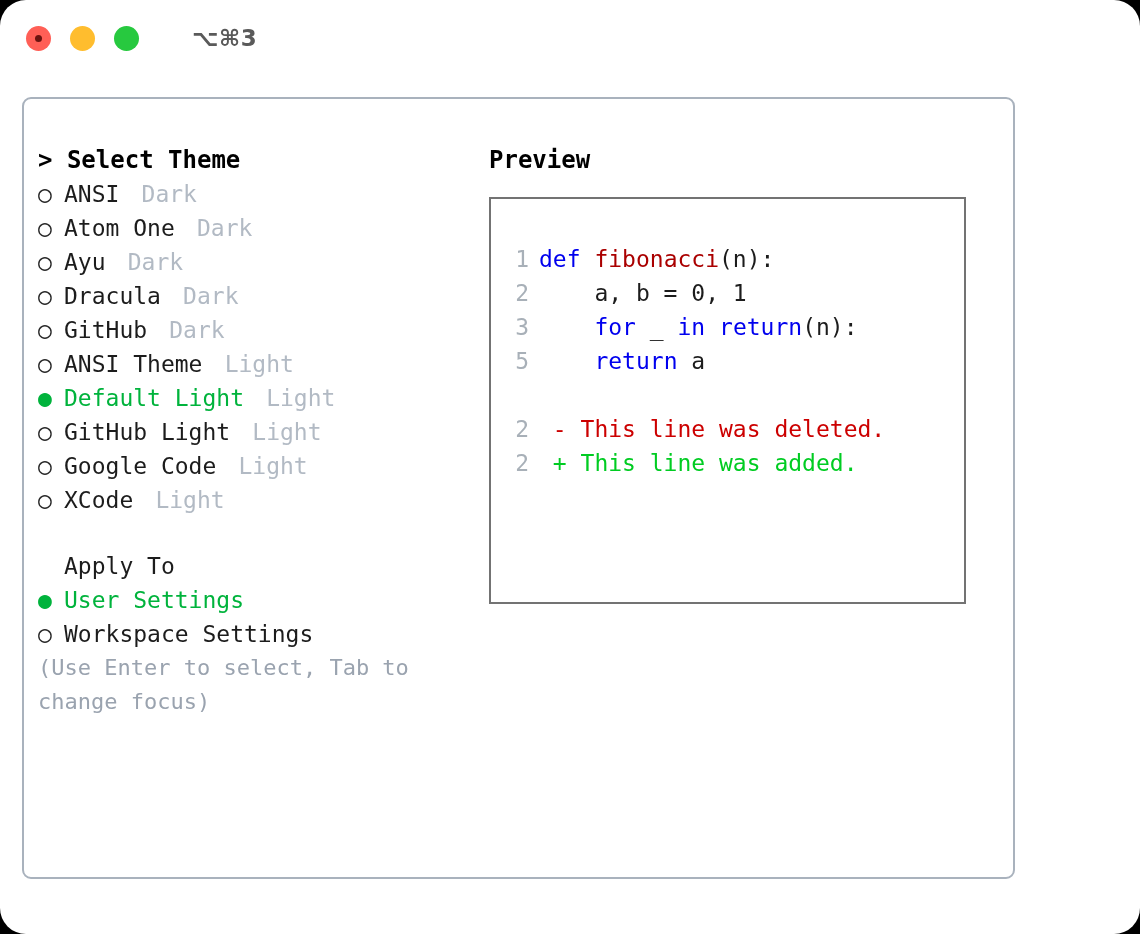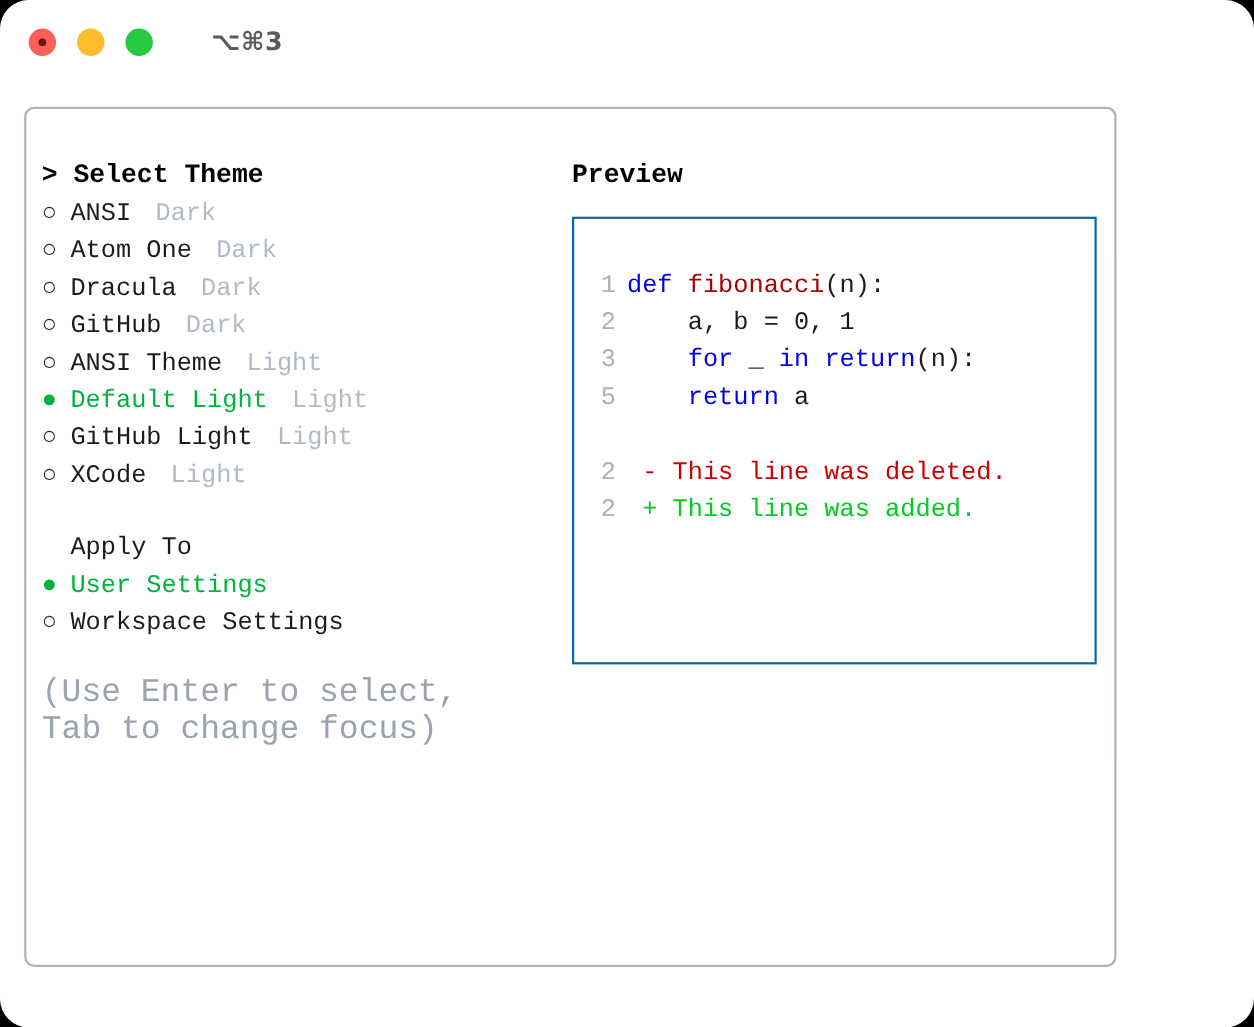--- a/index.html
+++ b/index.html
@@ -78,21 +78,20 @@
     border-radius: 9px;
     box-sizing: border-box;
     background: #ffffff;
   }
 
   .columns {
     position: absolute;
     left: 0; top: 0;
     width: 100%;
     height: 100%;
-    font-family: Liberation Mono, monospace;
   }
 
   
   .left-col {
     position: absolute;
     left: 14px;
     top: 44px;
     width: 455px;
   }
   .list-line {
@@ -124,45 +123,44 @@
   }
 
   .apply-block { margin-top: 32px; }
   .apply-hdr {
     font-size: 23px;
     color: #1c1c1c;
     font-weight: normal;
   }
 
   .hint {
-    margin-top: 30px;
-    font-size: 30px;
+    font-size: 22px;
     line-height: 34px;
     color: #9aa3af;
     width: 400px;
   }
 
   
   .right-col {
     position: absolute;
-    left: 496px;
+    left: 465px;
     top: 44px;
     width: 500px;
   }
   .preview-title {
     font-size: 24px;
     font-weight: bold;
     color: #000000;
     line-height: 34px;
   }
   .preview-box {
     margin-top: 20px;
     width: 477px;
     height: 407px;
-    border: 2px solid #0369a1;
+    border: 2px solid #737373;
     box-sizing: border-box;
     background: #ffffff;
     padding: 43px 0 0 0;
   }
   .code-line {
     font-size: 23px;
     line-height: 34px;
     white-space: pre;
     color: #1c1c1c;
     padding-left: 14px;
@@ -199,25 +197,27 @@
   <div class="panel">
     <div class="columns">
 
       <div class="left-col">
 
         <div class="list-line hdr">&gt; Select Theme</div>
 
         <div id="theme-list">
             <div class="list-line row"><span class="marker off">○</span><span class="theme-name">ANSI</span> <span class="theme-tag">Dark</span></div>
             <div class="list-line row"><span class="marker off">○</span><span class="theme-name">Atom One</span> <span class="theme-tag">Dark</span></div>
+            <div class="list-line row"><span class="marker off">○</span><span class="theme-name">Ayu</span> <span class="theme-tag">Dark</span></div>
             <div class="list-line row"><span class="marker off">○</span><span class="theme-name">Dracula</span> <span class="theme-tag">Dark</span></div>
             <div class="list-line row"><span class="marker off">○</span><span class="theme-name">GitHub</span> <span class="theme-tag">Dark</span></div>
             <div class="list-line row"><span class="marker off">○</span><span class="theme-name">ANSI Theme</span> <span class="theme-tag">Light</span></div>
             <div class="list-line row selected"><span class="marker on">●</span><span class="theme-name">Default Light</span> <span class="theme-tag">Light</span></div>
             <div class="list-line row"><span class="marker off">○</span><span class="theme-name">GitHub Light</span> <span class="theme-tag">Light</span></div>
+            <div class="list-line row"><span class="marker off">○</span><span class="theme-name">Google Code</span> <span class="theme-tag">Light</span></div>
             <div class="list-line row"><span class="marker off">○</span><span class="theme-name">XCode</span> <span class="theme-tag">Light</span></div>
           </div>
 
         <div class="apply-block">
           <div class="list-line apply-hdr">
             <span class="marker blank">○</span><span>Apply To</span>
           </div>
           <div id="apply-list">
               <div class="list-line row selected"><span class="marker on">●</span><span class="theme-name">User Settings</span></div>
               <div class="list-line row"><span class="marker off">○</span><span class="theme-name">Workspace Settings</span></div>

